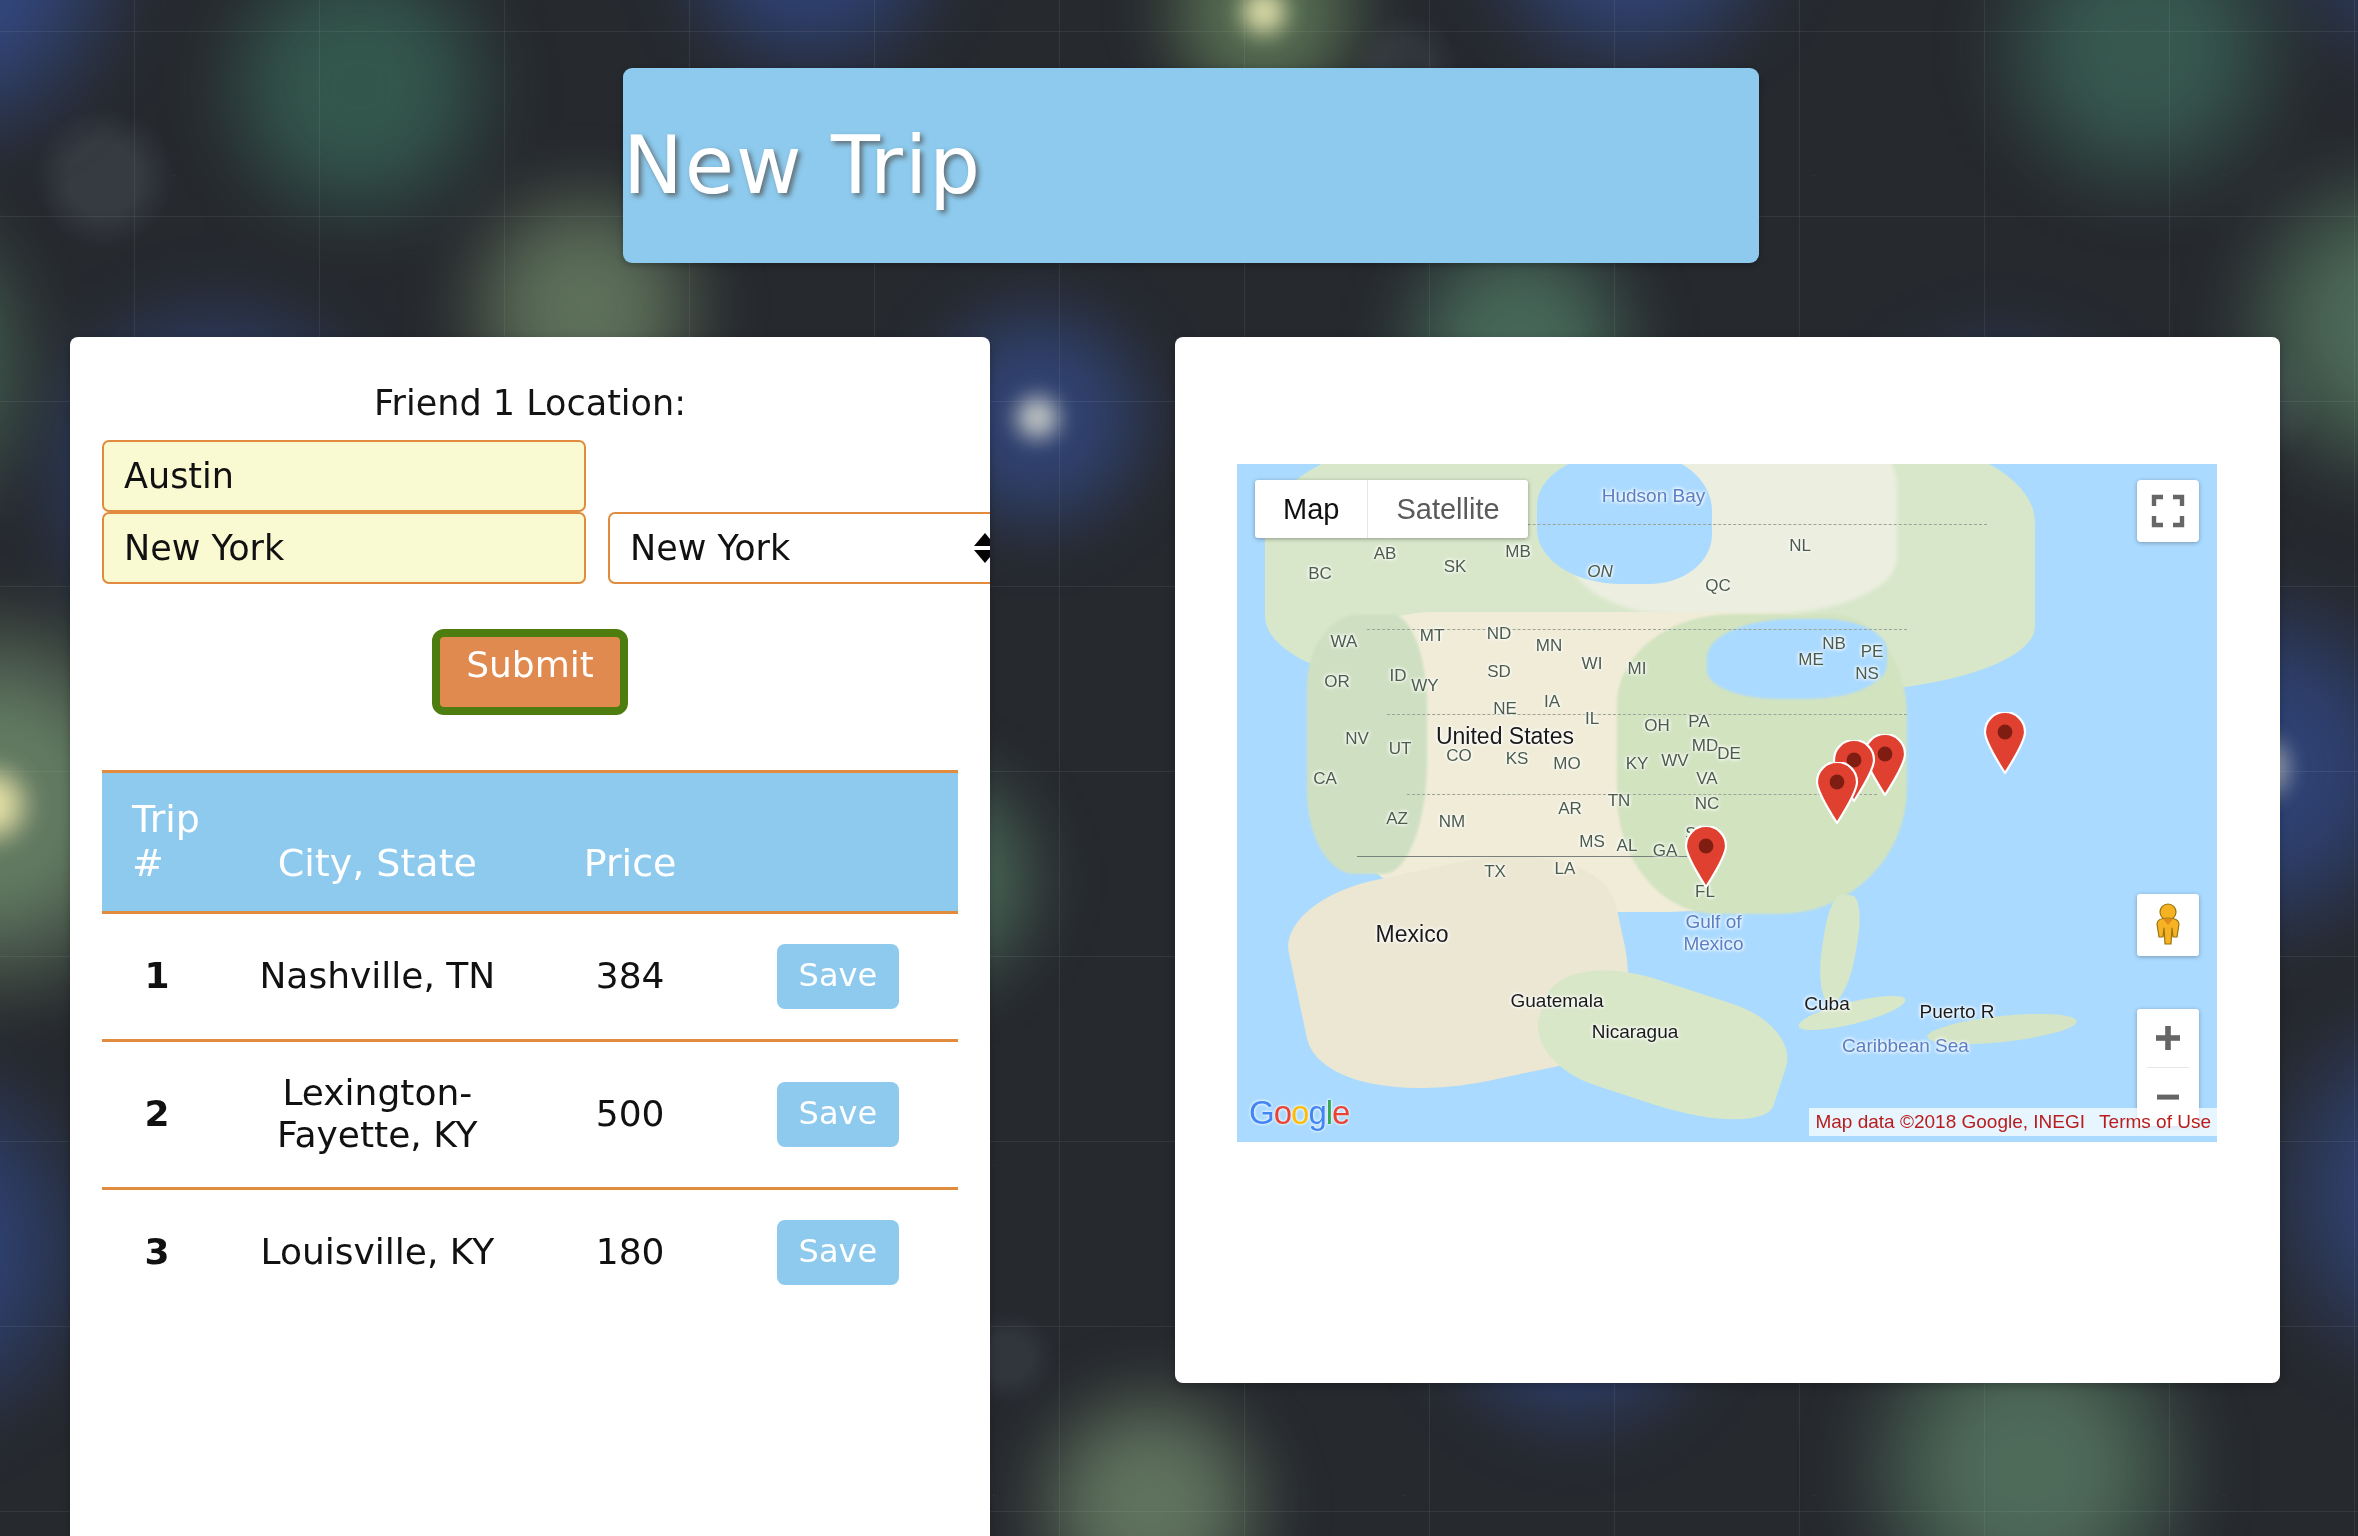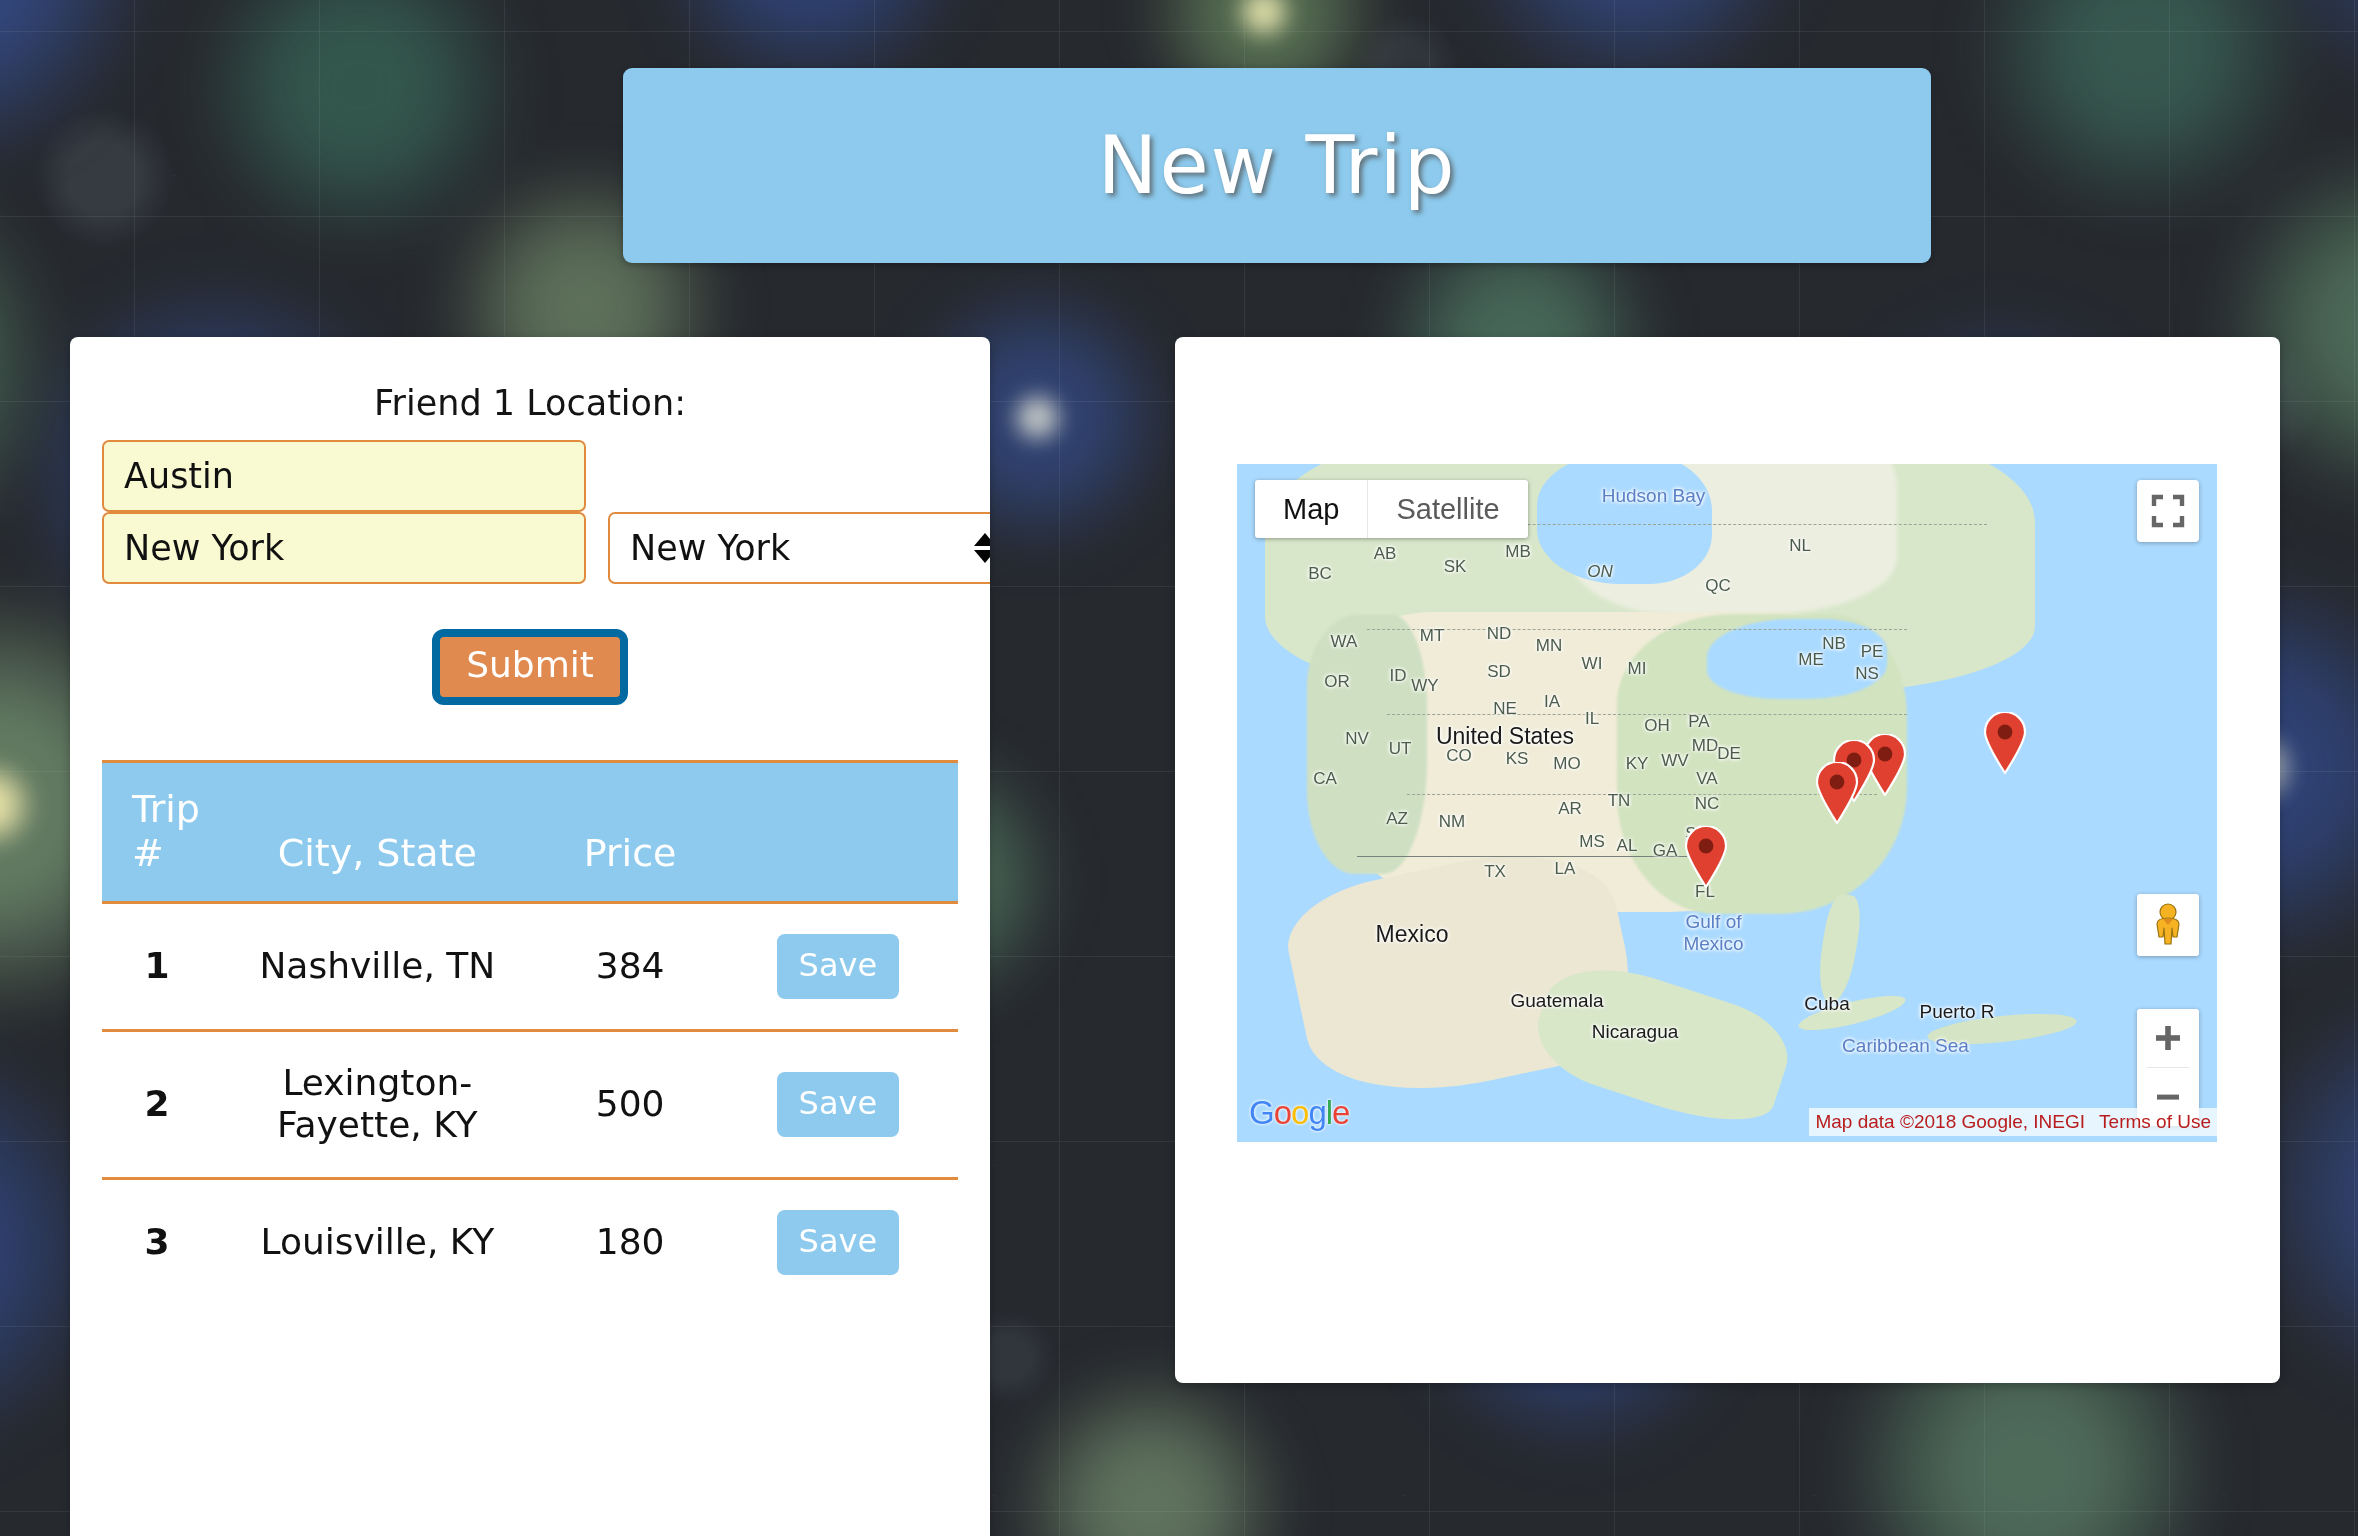--- a/index.html
+++ b/index.html
@@ -101,24 +101,24 @@
     background-image:
       linear-gradient(58deg, rgba(210,220,230,.6) 1px, transparent 1px),
       linear-gradient(-42deg, rgba(210,220,230,.6) 1px, transparent 1px);
     background-size: 410px 330px;
   }
 
   
   #banner {
     position: absolute;
     left: 623px; top: 68px;
-    width: 1308px; height: 195px;
+    width: 1136px; height: 195px;
     background: #8dcaed;
     border-radius: 9px;
-    display: flex; align-items: center; justify-content: center;
+    display: flex; align-items: center; 
     box-shadow: 0 2px 7px rgba(0,0,0,.28);
   }
   #banner .title {
     color: #ffffff;
     font-size: 80px;
     font-weight: 400;
     letter-spacing: 2px;
     text-shadow: 3px 3px 5px rgba(80,80,80,.75);
     white-space: nowrap;
   }
@@ -195,23 +195,23 @@
 
   #submit-wrap {
     display: flex; justify-content: center;
     margin-top: 45px;
   }
   #submit-btn {
     background: #e08a4f;
     color: #ffffff;
     font-size: 36px;
     font-family: "DejaVu Sans", sans-serif;
-    border: 8px solid #0369a1;
+    border: 8px solid #4d7c0f;
     border-radius: 12px;
-    padding: 9px 26px 13px;
+    padding: 9px 26px 23px;
     cursor: pointer;
     line-height: 1.05;
   }
 
   
   #trips-table {
     margin-top: 55px;
     width: 100%;
     border-collapse: collapse;
     table-layout: fixed;

